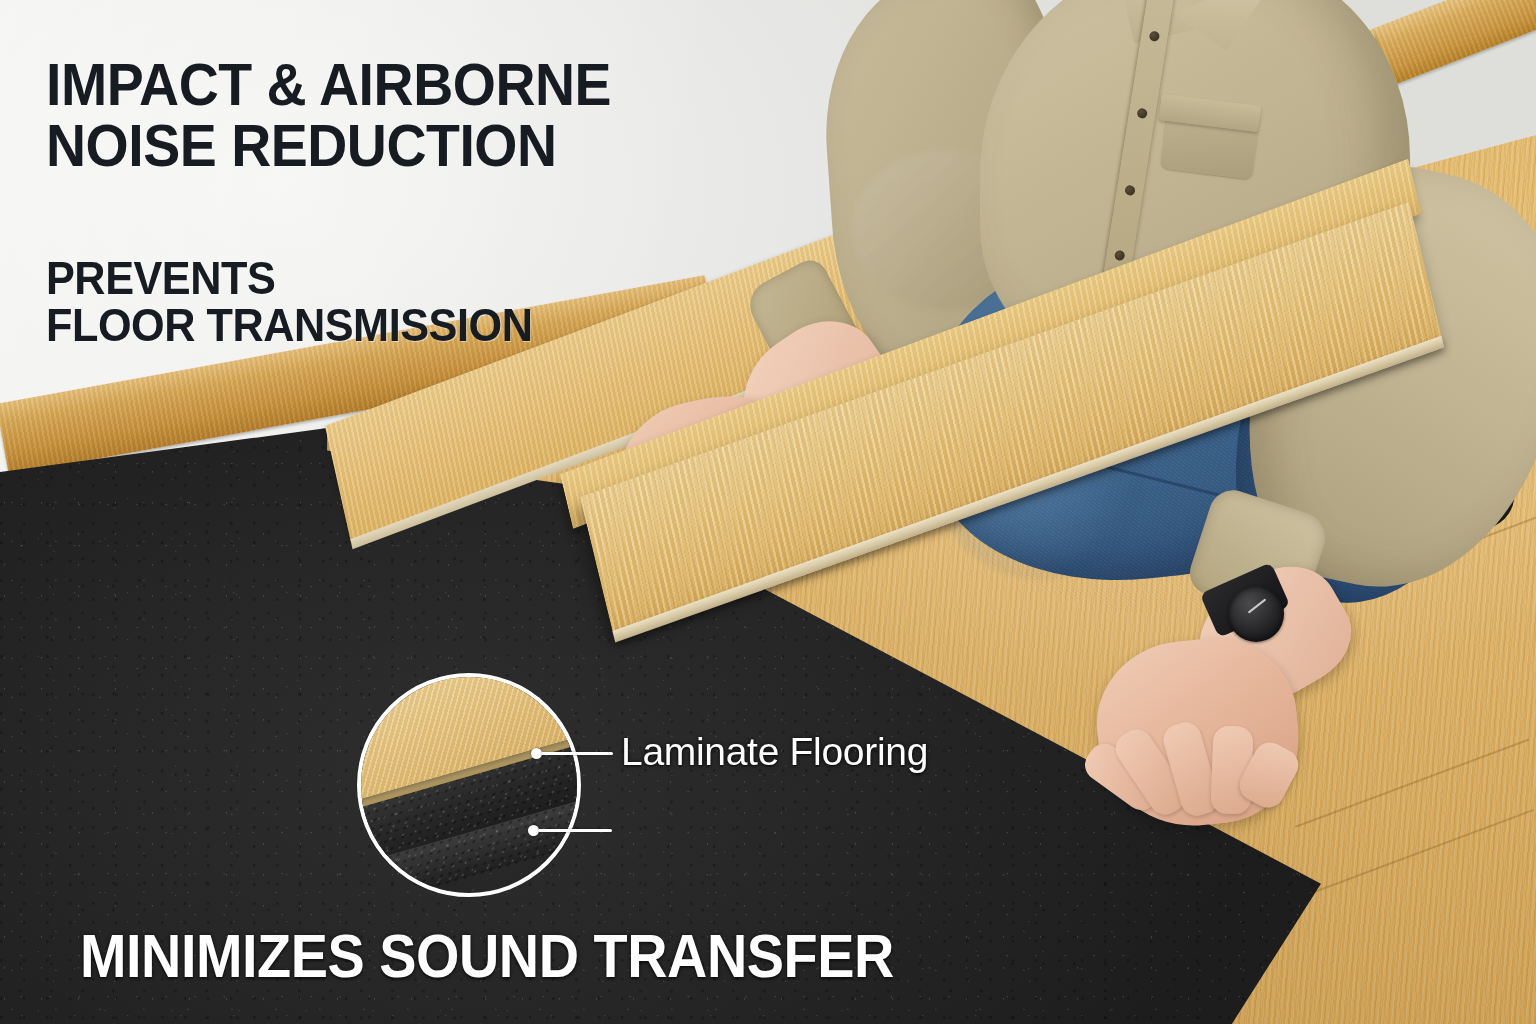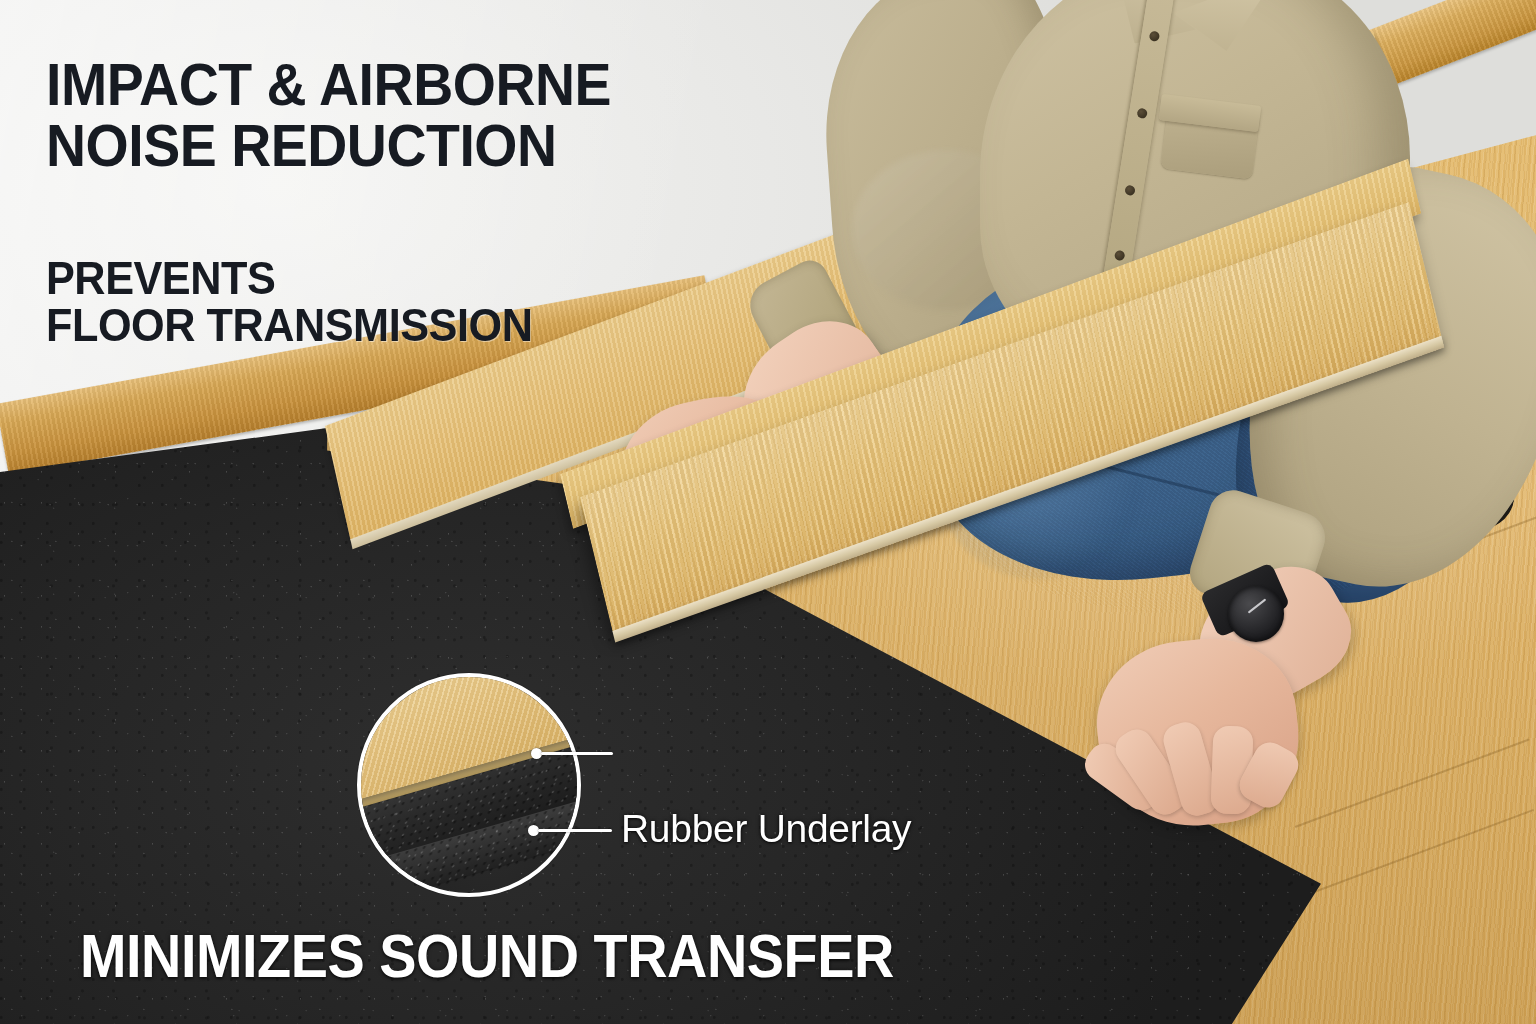--- a/index.html
+++ b/index.html
@@ -482,26 +482,26 @@
     <div class="slab-rub"></div>
     <div class="slab-rub-tex"></div>
     <div class="slab-top-edge"></div>
     <div class="slab-top"></div>
   </div>
 
   <div class="leader">
     <div class="leader-dot" style="left:531px;top:748px;"></div>
     <div class="leader-line" style="left:541px;top:752px;width:72px;"></div>
   </div>
+  <div class="callout-label" style="left:621px;top:730px;">Laminate Flooring</div>
 
   <div class="leader">
     <div class="leader-dot" style="left:528px;top:825px;"></div>
     <div class="leader-line" style="left:538px;top:829px;width:74px;"></div>
   </div>
-  <div class="callout-label" style="left:621px;top:807px;">Rubber Underlay</div>
 
   <div class="head-dark" id="h1">
     <div>IMPACT &amp; AIRBORNE</div>
     <div>NOISE REDUCTION</div>
   </div>
   <div class="head-dark" id="h2">
     <div>PREVENTS</div>
     <div>FLOOR TRANSMISSION</div>
   </div>
   <div class="head-white">MINIMIZES SOUND TRANSFER</div>

